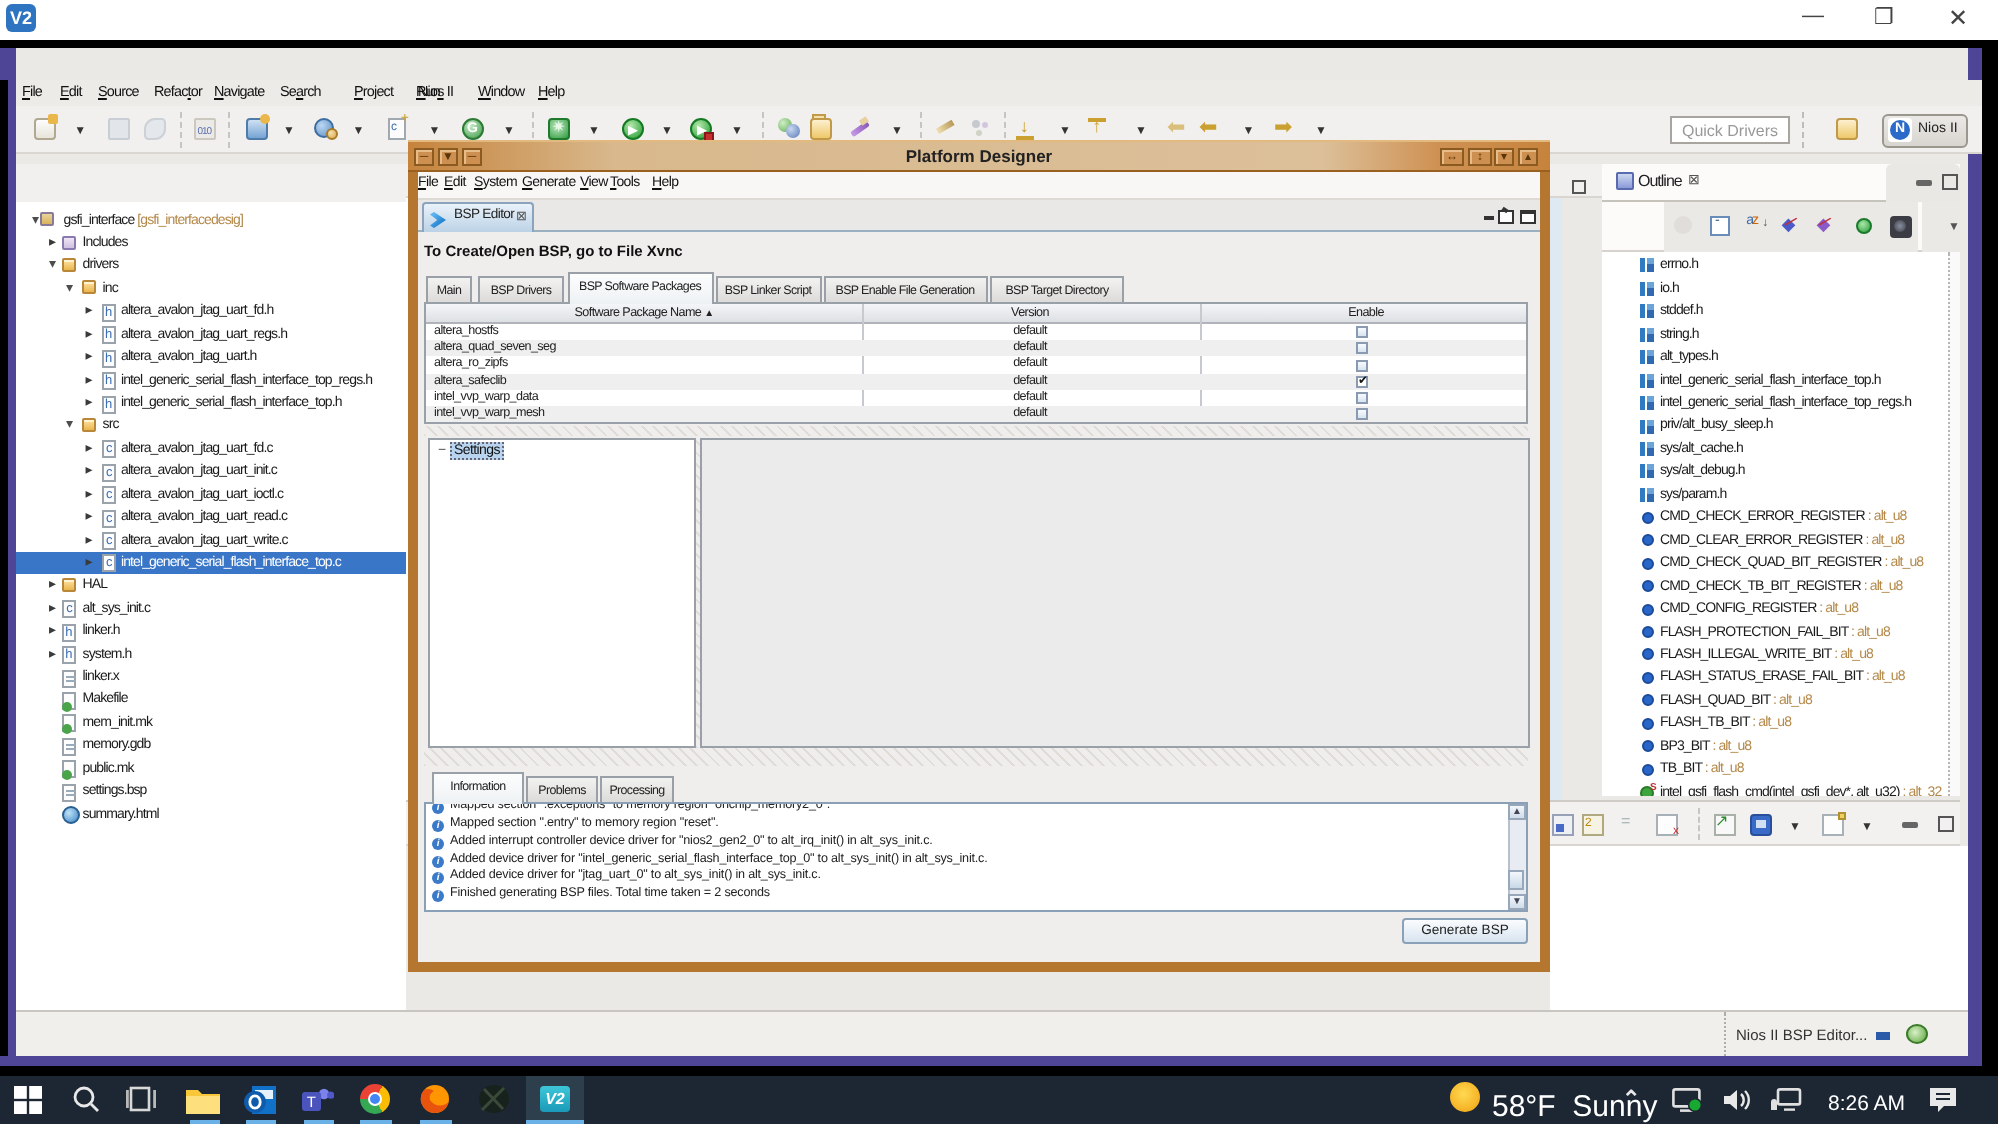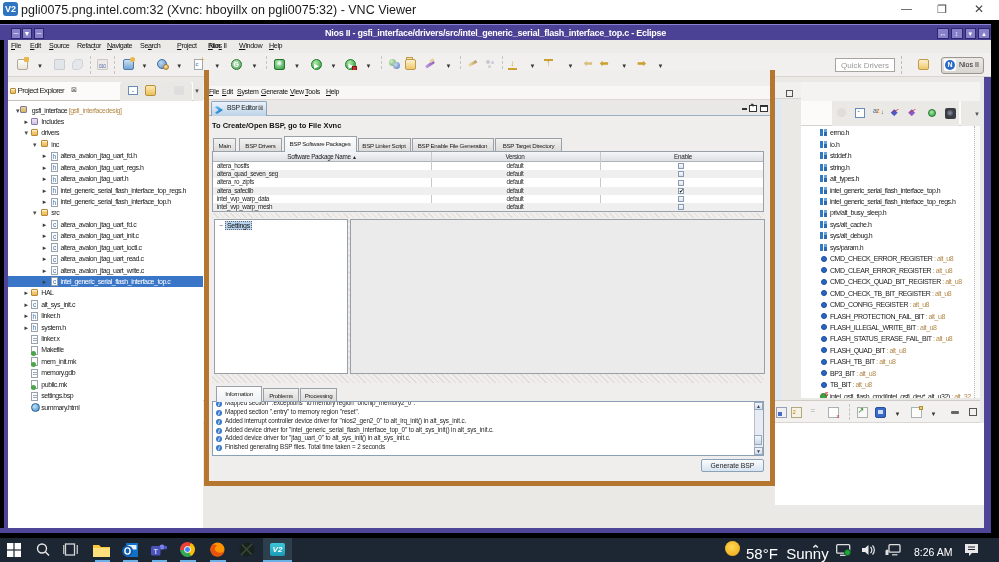--- a/index.html
+++ b/index.html
@@ -83,36 +83,25 @@
 .hatch{background-image:repeating-linear-gradient(45deg,#e0ddd8 0 1px,transparent 1px 4px)}
 #genbtn{left:492px;top:388.5px;width:63px;height:13px;background:linear-gradient(#fafcfe,#d8e4f0);border:1px solid #8aa2b8;border-radius:2px;font-size:6.8px;text-align:center;line-height:12px;color:#222}
 .sbtn{position:absolute;width:9px;height:8px;background:linear-gradient(#f2f6fa,#cfdcea);border:1px solid #98a8ba;font-size:5px;text-align:center;line-height:7px;color:#445}
 #tbar{left:0;top:538px;width:999px;height:24px;background:#1c2733}
 .tuline{top:559.5px;height:2px;background:#6ab1e8}
 </style></head>
 <body>
 <div id="stage">
   <div class="abs" id="vnctb">
     <div class="abs" id="vicon">V2</div>
-    <div class="abs" id="vtitle">pgli0075.png.intel.com:32 (Xvnc: hboyillx on pgli0075:32) - VNC Viewer</div>
     <div class="abs wbtn" style="left:901px;top:3px">―</div>
     <div class="abs wbtn" style="left:937px;top:4px">❐</div>
     <div class="abs wbtn" style="left:974px;top:4px;font-size:12px">✕</div>
   </div>
   <div class="abs" id="ewin">
-    <div class="abs" id="etitle">
-      <div class="abs" id="etxt">Nios II - gsfi_interface/drivers/src/intel_generic_serial_flash_interface_top.c - Eclipse</div>
-      <div class="abs etb" style="left:11px">─</div>
-      <div class="abs etb" style="left:22px">▼</div>
-      <div class="abs etb" style="left:34px">─</div>
-      <div class="abs etb" style="left:937px;width:12px">↔</div>
-      <div class="abs etb" style="left:950.5px;width:12px">↕</div>
-      <div class="abs etb" style="left:964.5px;width:11.5px">▾</div>
-      <div class="abs etb" style="left:978px;width:12px">▴</div>
-    </div>
     <div class="abs" id="emenu">
       <span style="left:11px"><u>F</u>ile</span>
         <span style="left:30px"><u>E</u>dit</span>
       <span style="left:49px"><u>S</u>ource</span>
         <span style="left:77px">Refac<u>t</u>or</span>
       <span style="left:107px"><u>N</u>avigate</span>
         <span style="left:140px">Se<u>a</u>rch</span>
       <span style="left:177px"><u>P</u>roject</span>
         <span style="left:208px"><u>R</u>un</span>
       <span style="left:209px">Nio<u>s</u> II</span>
@@ -241,31 +230,20 @@
         <span class="abs" style="left:696.5px;top:10px;font-size:6px;color:#333">▼</span>
         <span class="abs" style="left:712.5px;top:6px;width:11px;height:11px;background:#fdfdfd;border:1px solid #a8b0b8">
           <span style="position:absolute;right:-2px;top:-2px;width:4px;height:4px;background:#f0d060;border:1px solid #b09030"></span>
         </span>
         <span class="abs" style="left:732.5px;top:10px;font-size:6px;color:#333">▼</span>
         <span class="abs" style="left:753px;top:10px;width:8px;height:3px;background:#666;border-radius:1px"></span>
         <span class="abs" style="left:771px;top:7px;width:8px;height:8px;border:1.5px solid #555"></span>
       </div>
     <div class="abs" id="conwhite"></div>
     <div class="abs" id="pe">
-      <div class="abs" id="petab">
-        <span class="abs ic fold" style="left:2px;top:5.5px;width:6px;height:6px"></span>
-        <span class="abs" style="left:9.5px;top:4px;font-size:8px;letter-spacing:-0.65px;color:#222">Project Explorer</span>
-        <span class="abs" style="left:63px;top:4px;font-size:7px;color:#555">⊠</span>
-        <span class="abs" style="left:112px;top:0;width:72px;height:19px;background:#e9e8e4;border-radius:3px 3px 0 0"></span>
-        <span class="abs" style="left:185px;top:0;width:10px;height:19px;background:#e9e8e4"></span>
-        <span class="abs" style="left:120px;top:4px;width:10px;height:9px;background:#fff;border:1px solid #6a8cb8;font-size:7px;line-height:8px;text-align:center;color:#357">-</span>
-        <span class="abs" style="left:137px;top:3px;width:11px;height:11px;background:linear-gradient(#ffe9b0,#eac05e);border:1px solid #b8903a;border-radius:2px"></span>
-        <span class="abs" style="left:166px;top:4px;width:10px;height:9px;background:#d8d5d8;border-radius:2px;opacity:0.6"></span>
-        <span class="abs" style="left:186px;top:6px;font-size:6px;color:#555">▼</span>
-      </div>
       <div class="abs" id="pebody">
 <div class="trw" style="top:3.6px">
             <span class="tar" style="left:8px">▾</span>
             <span class="ic proj" style="left:12.3px"></span>
             <span class="tx" style="left:23.8px">gsfi_interface<span class="tan"> [gsfi_interfacedesig]</span></span>
           </div>
 <div class="trw" style="top:15.0px">
             <span class="tar c" style="left:16.5px">▸</span>
             <span class="ic inc2" style="left:22.6px"></span>
             <span class="tx" style="left:33.3px">Includes</span>
@@ -384,20 +362,28 @@
             <span class="ic pf2" style="left:22.6px"></span>
             <span class="tx" style="left:33.3px">settings.bsp</span>
           </div>
 <div class="trw" style="top:300.5px">
             <span class="ic glb" style="left:22.6px"></span>
             <span class="tx" style="left:33.3px">summary.html</span>
           </div>
       </div>
     </div>
     <div class="abs" id="outl">
+      <div class="abs" id="outltab">
+        <span class="abs" style="left:7px;top:4px;width:9px;height:9px;background:linear-gradient(#cfd8f0,#8a9ad8);border:1px solid #5a6ab0;border-radius:1px"></span>
+        <span class="abs" style="left:18px;top:4px;font-size:8px;letter-spacing:-0.5px;color:#222">Outline</span>
+        <span class="abs" style="left:43px;top:4px;font-size:7px;color:#555">⊠</span>
+        <span class="abs" style="left:142px;top:0;width:37px;height:19px;background:#e9e8e4;border-radius:3px 3px 0 0"></span>
+        <span class="abs" style="left:157px;top:8px;width:8px;height:3px;background:#666;border-radius:1px"></span>
+        <span class="abs" style="left:170px;top:5px;width:8px;height:8px;border:1.5px solid #555"></span>
+      </div>
       <div class="abs" id="outlbar">
           <span class="abs" style="left:31px;top:0;width:127px;height:25px;background:#eae9e5"></span>
           <span class="abs" style="left:160px;top:0;width:19px;height:25px;background:#eae9e5"></span>
           <span class="abs" style="left:36.0px;top:7px;width:11px;height:11px;background:#d8d6d2;border-radius:50%;opacity:0.6;width:9px;height:9px"></span>
           <span class="abs" style="left:53.5px;top:7px;width:11px;height:11px;background:#fff;border:1px solid #6a8cb8;width:10px;height:10px">
             <span style="position:absolute;left:2px;top:-2px;font-size:7px;color:#357">-</span>
           </span>
           <span class="abs" style="left:72.1px;top:7px;width:11px;height:11px;background:transparent">
             <span style="position:absolute;left:0px;top:-1px;font-size:7px;color:#36a;letter-spacing:-1px">a<span style="color:#c60">z</span></span>
             <span style="position:absolute;right:0;top:1px;font-size:6px;color:#555">↓</span>
@@ -510,24 +496,40 @@
             <span class="otx">TB_BIT<span class="tan"> : alt_u8</span></span>
           </div>
 <div class="orw" style="top:264.6px">
             <span class="oic om"></span>
             <span class="ssup">S</span>
             <span class="otx">intel_qsfi_flash_cmd(intel_qsfi_dev*, alt_u32)<span class="tan"> : alt_32</span></span>
           </div>
 <span class="abs" style="left:172.5px;top:0;width:7px;height:272px;border-left:1px dotted #b8b5b0;border-right:1px dotted #b8b5b0;background:#fbfafa"></span>
       </div>
     </div>
+    <div class="abs" id="estatus">
+      <span class="abs" style="left:854px;top:0;height:22px;border-left:1px dotted #b0ada8"></span>
+      <span class="abs" style="left:860px;top:7px">Nios II BSP Editor...</span>
+      <span class="abs" style="left:930px;top:10px;width:7px;height:4px;background:#2a5aa8"></span>
+      <span class="abs" style="left:945px;top:6px;width:11px;height:10px;background:radial-gradient(circle at 40% 40%,#d8f0c8,#5aa53a);border-radius:50%;border:1px solid #3a7a28"></span>
+    </div>
   </div>
   <div class="abs" id="lblack"></div>
     <div class="abs" id="lpurple"></div>
   <div class="abs" id="pd">
+    <div class="abs" id="pdtitle">
+      <div class="abs" id="pdtxt">Platform Designer</div>
+      <div class="abs pdb" style="left:3px">─</div>
+      <div class="abs pdb" style="left:15px">▼</div>
+      <div class="abs pdb" style="left:27px">─</div>
+      <div class="abs pdb" style="left:516px;width:12px">↔</div>
+      <div class="abs pdb" style="left:530px;width:12px">↕</div>
+      <div class="abs pdb" style="left:543px">▾</div>
+      <div class="abs pdb" style="left:555px">▴</div>
+    </div>
     <div class="abs" id="pdmenu">
       <span style="left:0px"><u>F</u>ile</span>
         <span style="left:13px"><u>E</u>dit</span>
       <span style="left:28px"><u>S</u>ystem</span>
         <span style="left:52px"><u>G</u>enerate</span>
       <span style="left:81px"><u>V</u>iew</span>
         <span style="left:96px"><u>T</u>ools</span>
       <span style="left:117px"><u>H</u>elp</span>
     </div>
     <div class="abs" id="pdtabrow">

